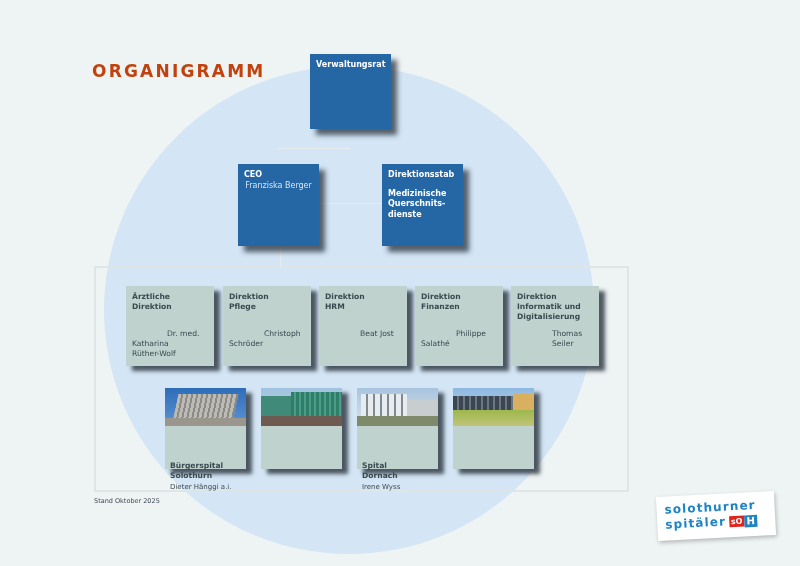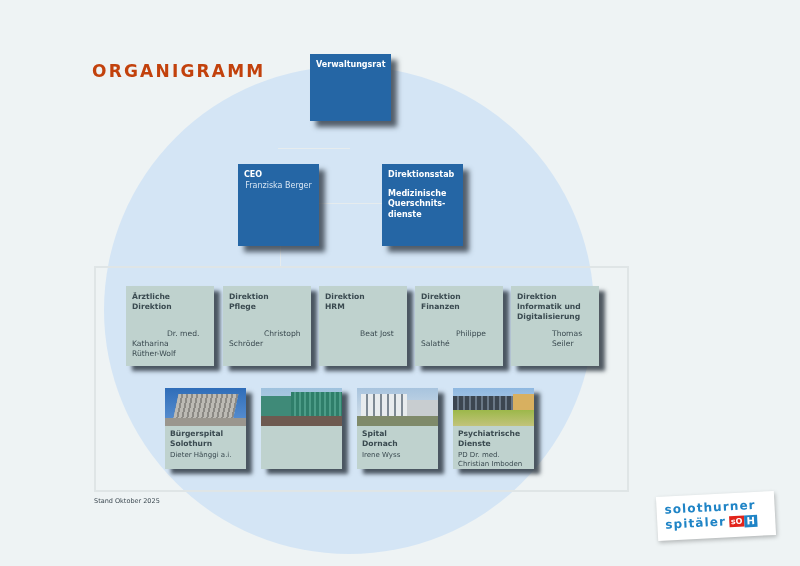--- a/index.html
+++ b/index.html
@@ -64,20 +64,21 @@
   }
   .hosp .img {
     width: 81px; height: 38px;
     position: relative; overflow: hidden;
   }
   .hosp .txt {
     padding: 3px 5px;
     color: #3a4a50;
     font-size: 7.6px;
     line-height: 10px;
+    margin-top: 32px;
   }
   .hosp .txt .b { font-weight: bold; display: block; }
   .hosp .txt .n { display: block; margin-top: 2px; font-size: 7px; line-height: 8.5px; }
   .stand {
     position: absolute; left: 94px; top: 497px;
     font-size: 6.5px; color: #3d4a52;
   }
   .logo {
     position: absolute; left: 657px; top: 494px;
     width: 118px; height: 44px;
@@ -109,21 +110,21 @@
 </head>
 <body>
 
 <div class="circle"></div>
 <div class="title">ORGANIGRAMM</div>
 
 <div class="connector" style="left:278px;top:148px;width:72px;height:1px;"></div>
 <div class="connector" style="left:318px;top:203px;width:64px;height:1px;"></div>
 <div class="connector" style="left:280px;top:246px;width:1px;height:20px;"></div>
 
-<div class="box-blue" style="left:310px;top:54px;width:81px;height:67px;">
+<div class="box-blue" style="left:310px;top:54px;width:81px;height:75px;">
   <span class="b">Verwaltungsrat</span>
 </div>
 
 <div class="box-blue" style="left:238px;top:164px;width:81px;height:82px;">
   <span class="b" style="display:block">CEO</span>
   <span class="n" style="display:block">Franziska Berger</span>
 </div>
 
 <div class="box-blue" style="left:382px;top:164px;width:81px;height:82px;">
   <span class="b" style="display:block">Direktionsstab</span>
@@ -201,26 +202,20 @@
     <span class="n">Irene Wyss</span>
   </div>
 </div>
 
 <div class="hosp" style="left:453px;top:388px;">
   <div class="img" style="background:linear-gradient(180deg,#8fb8e0 0%,#c7dcef 100%);">
     <div style="position:absolute;left:0;top:8px;width:60px;height:14px;background:repeating-linear-gradient(90deg,#3c4650 0 4px,#6a7886 4px 6px);"></div>
     <div style="position:absolute;left:60px;top:6px;width:21px;height:18px;background:#d8b060;"></div>
     <div style="position:absolute;left:0;top:22px;width:81px;height:16px;background:linear-gradient(180deg,#9cb84a,#c2c37a);"></div>
   </div>
-  <div class="txt">
-    <span class="b">Psychiatrische</span>
-    <span class="b">Dienste</span>
-    <span class="n">PD Dr. med.</span>
-    <span class="n" style="margin-top:0">Christian Imboden</span>
-  </div>
 </div>
 
 <div class="stand">Stand Oktober 2025</div>
 
 <div class="logo">
   <span class="l1">solothurner</span>
   <span class="l2"><span>spitäler</span><span class="so">sO</span><span class="h">H</span></span>
 </div>
 
 </body></html>

